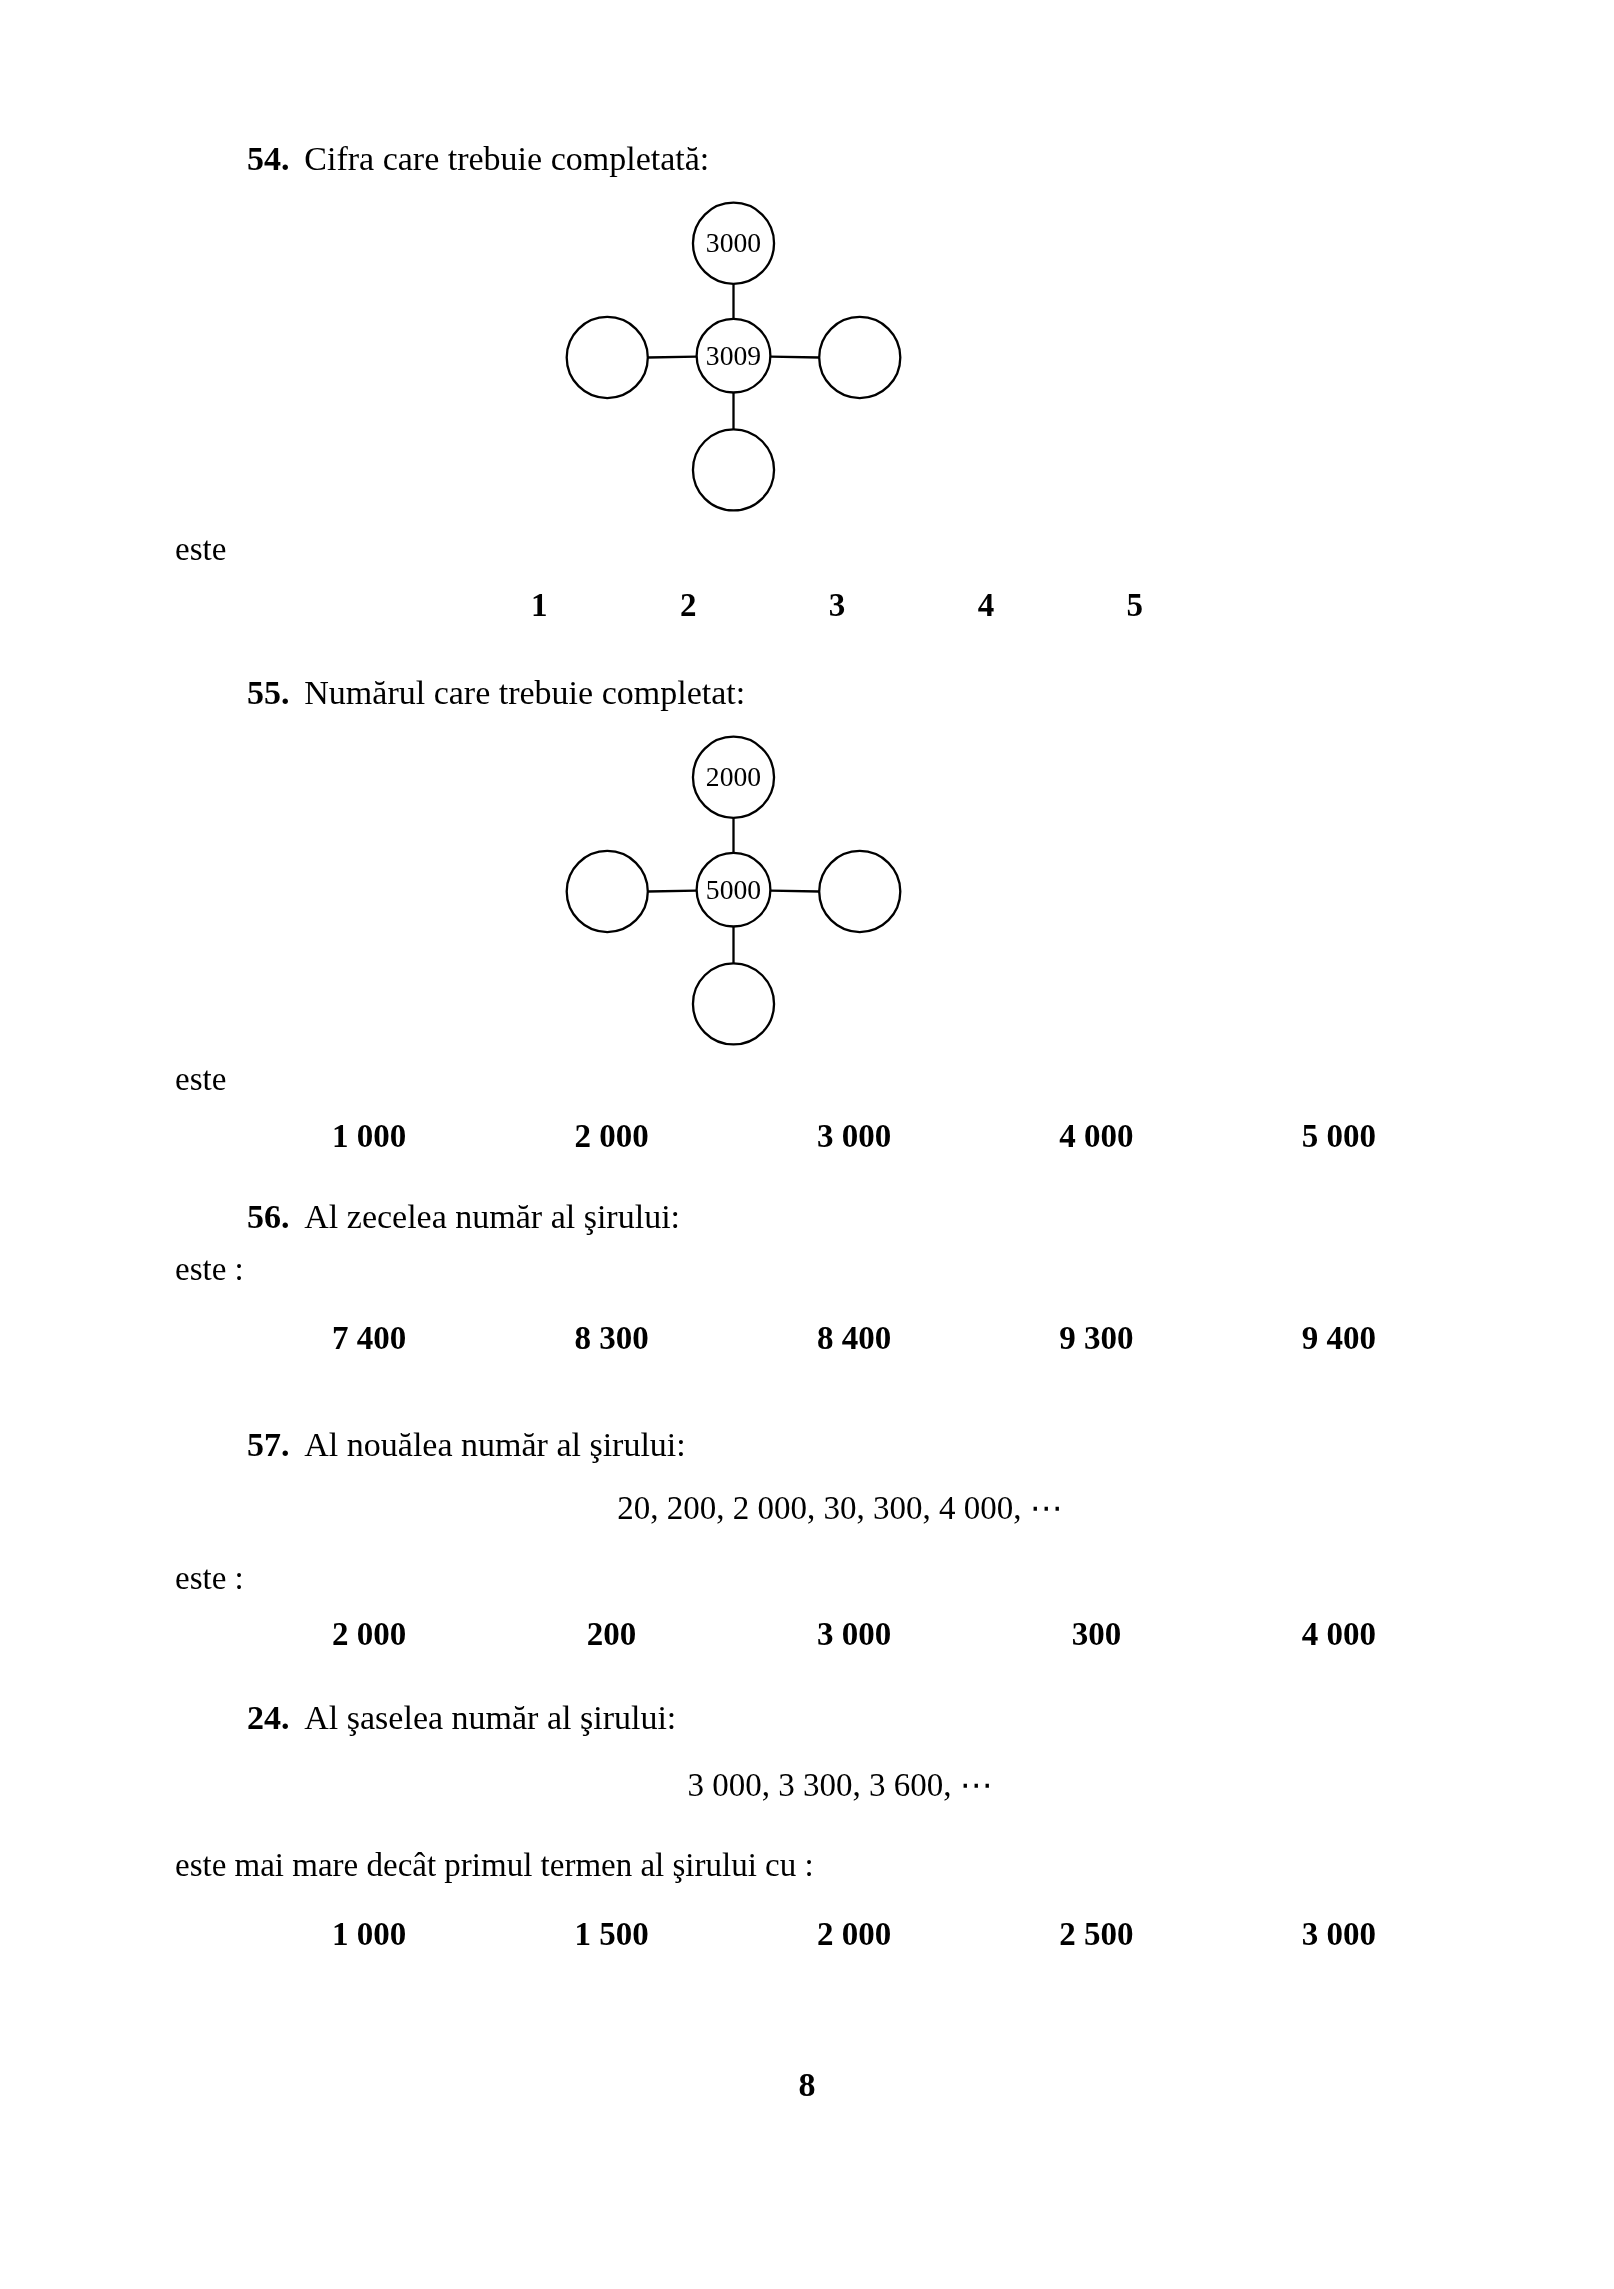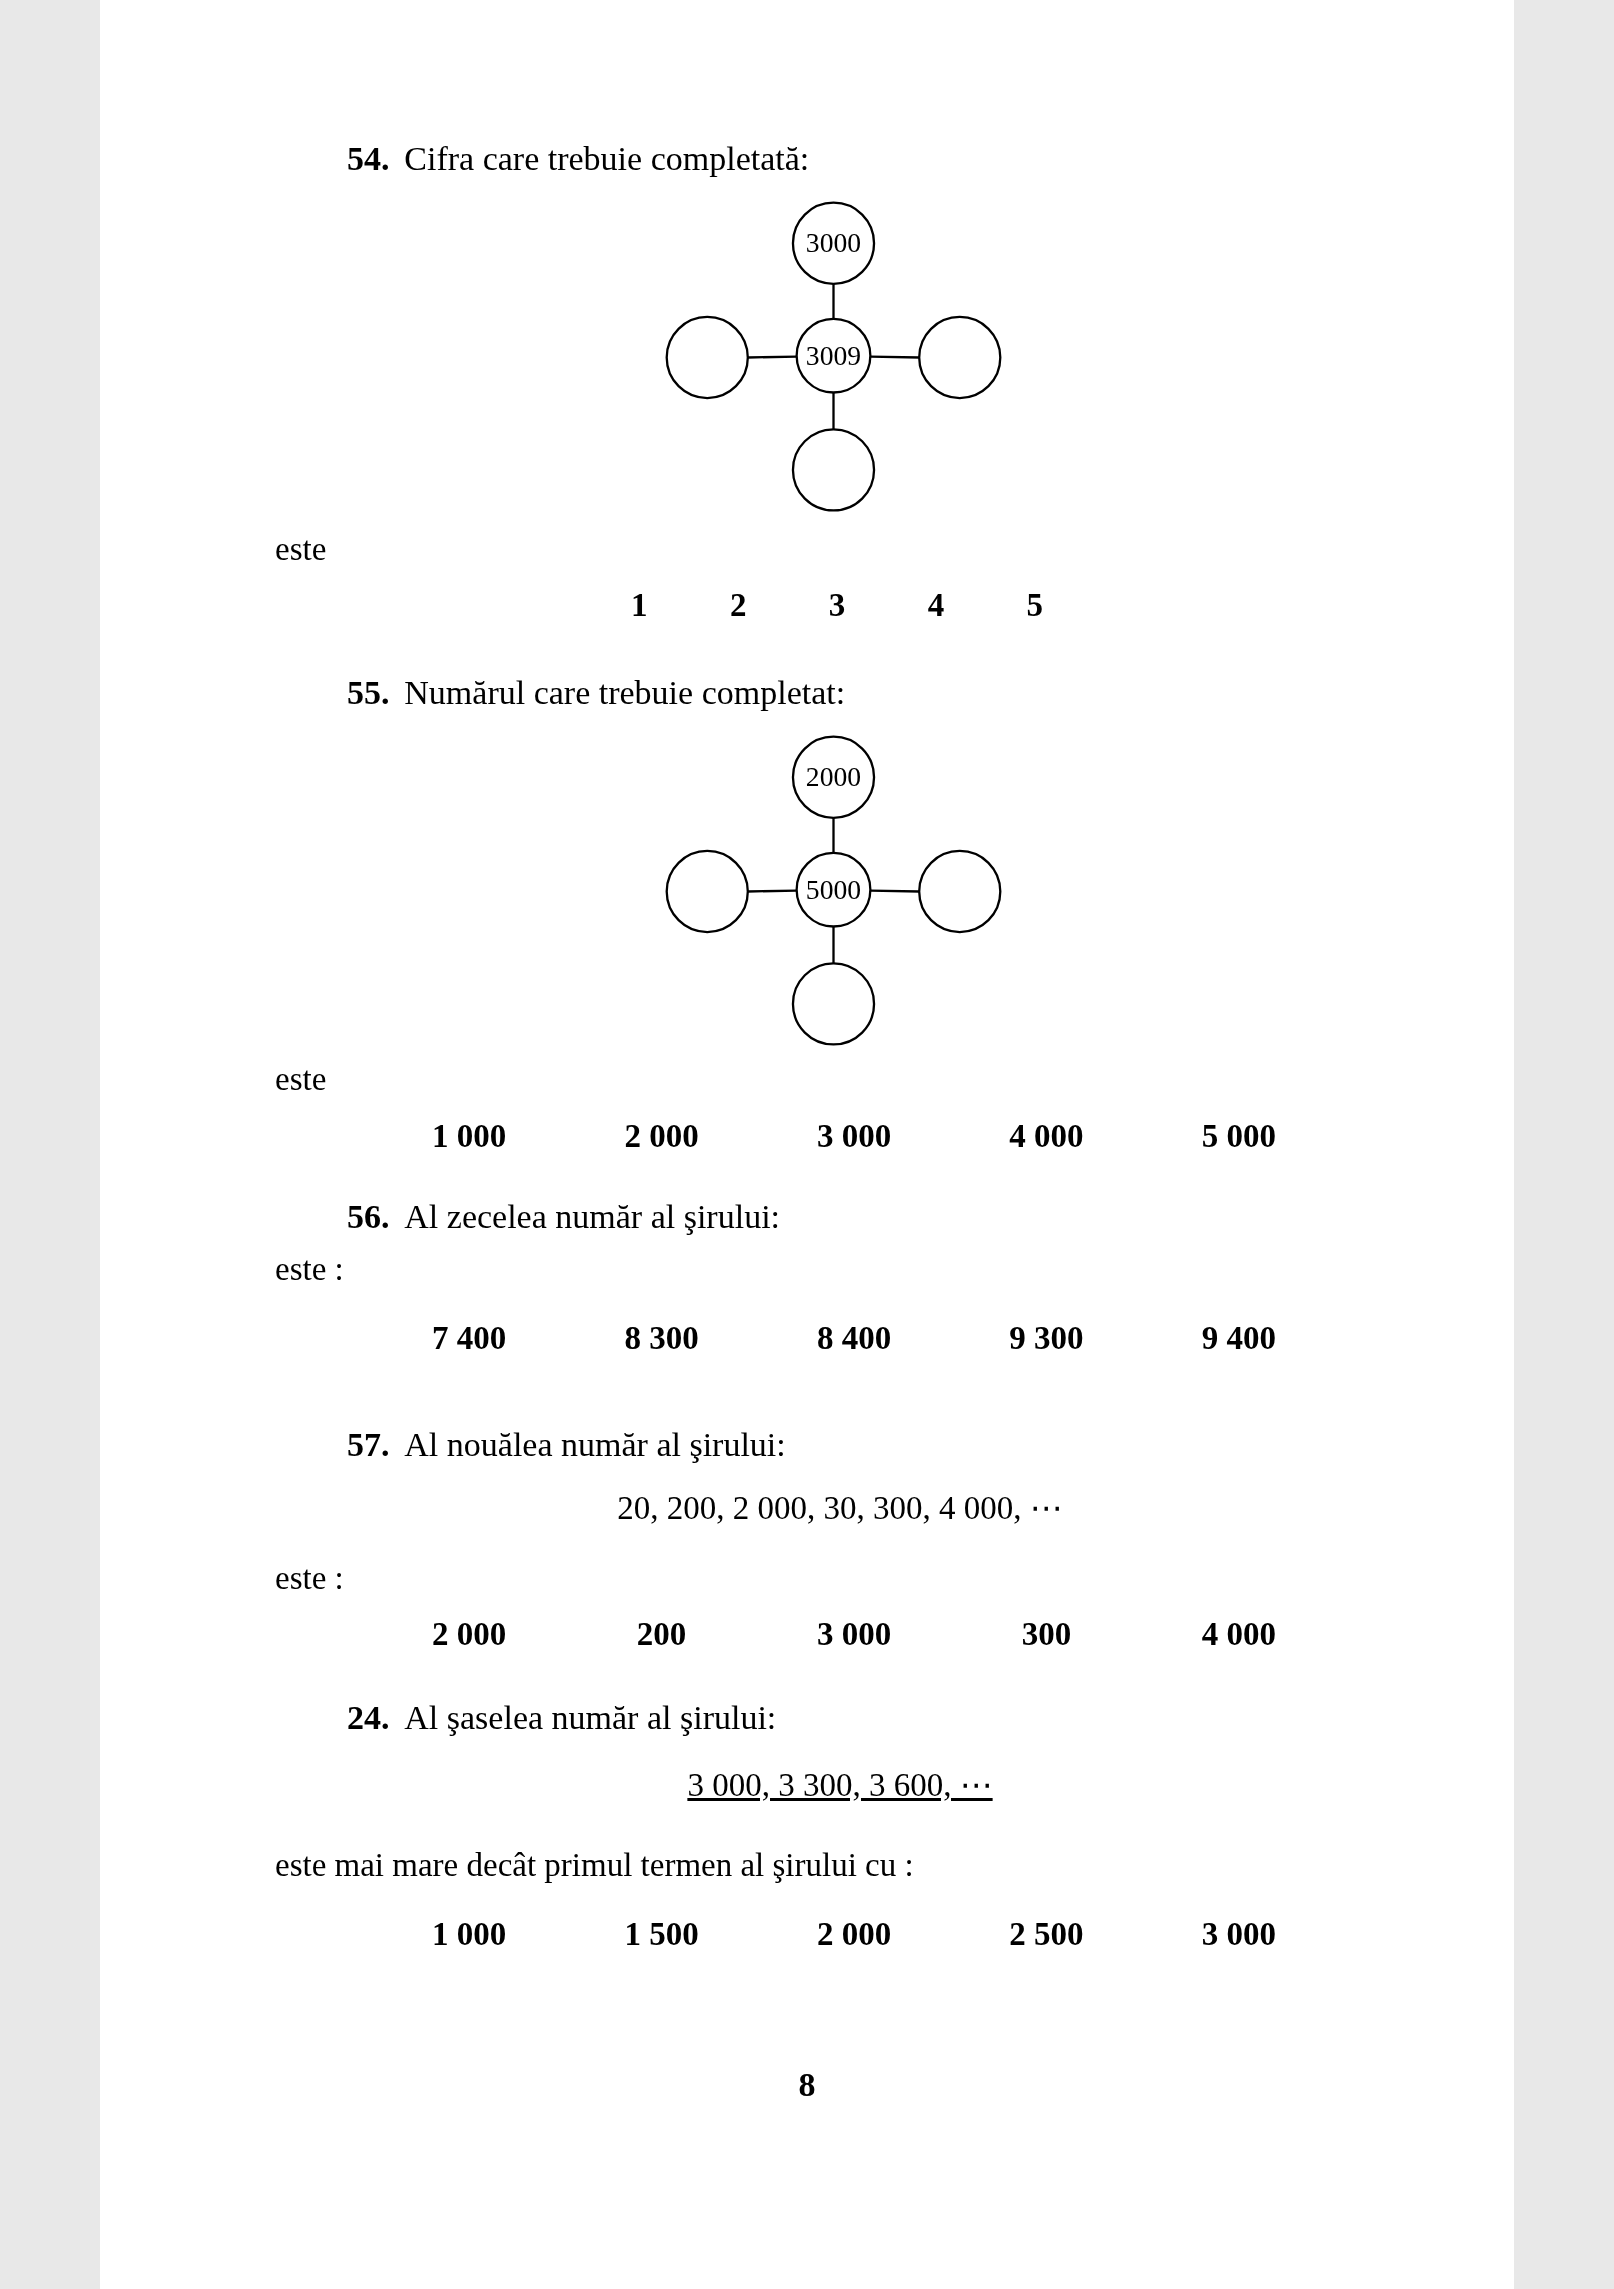--- a/index.html
+++ b/index.html
@@ -1,18 +1,18 @@
 <!DOCTYPE html>
 <html style="font-size:14.8px"><head>
 <meta charset="utf-8">
 <style>
   html, body { margin: 0; padding: 0; background: #e8e8e8; }
   .page {
     position: relative;
-    width: 1414px;
+    width: 1614px;
     height: 2290px;
     margin: 0 auto;
     background: #ffffff;
     color: #000000;
     font-family: "Liberation Serif", serif;
     font-size: 33px;
     line-height: 1.25;
     box-sizing: border-box;
     padding-top: 138px;
     overflow: hidden;
@@ -45,21 +45,21 @@
   .m-opt   { margin-top: 14.8px; }
   .m-h55   { margin-top: 46px; }
   .m-este2 { margin-top: 9.2px; }
   .m-h56   { margin-top: 39px; }
   .m-seq   { margin-top: 22px; }
   .m-este3 { margin-top: 11px; }
   .m-opt2  { margin-top: 27px; gap: 28px; }
   .m-h57   { margin-top: 65px; }
   .m-este4 { margin-top: 28px; }
   .m-h58   { margin-top: 42px; }
-  .m-seq2  { margin-top: 26px; text-decoration: underline; }
+  .m-seq2  { margin-top: 26px; }
   .m-sent  { margin-top: 38px; }
   .m-opt3  { margin-top: 28px; }
   .page-number {
     margin-top: 109px;
     text-align: center;
     font-weight: bold;
     font-size: 34px;
   }
 </style>
 </head>

